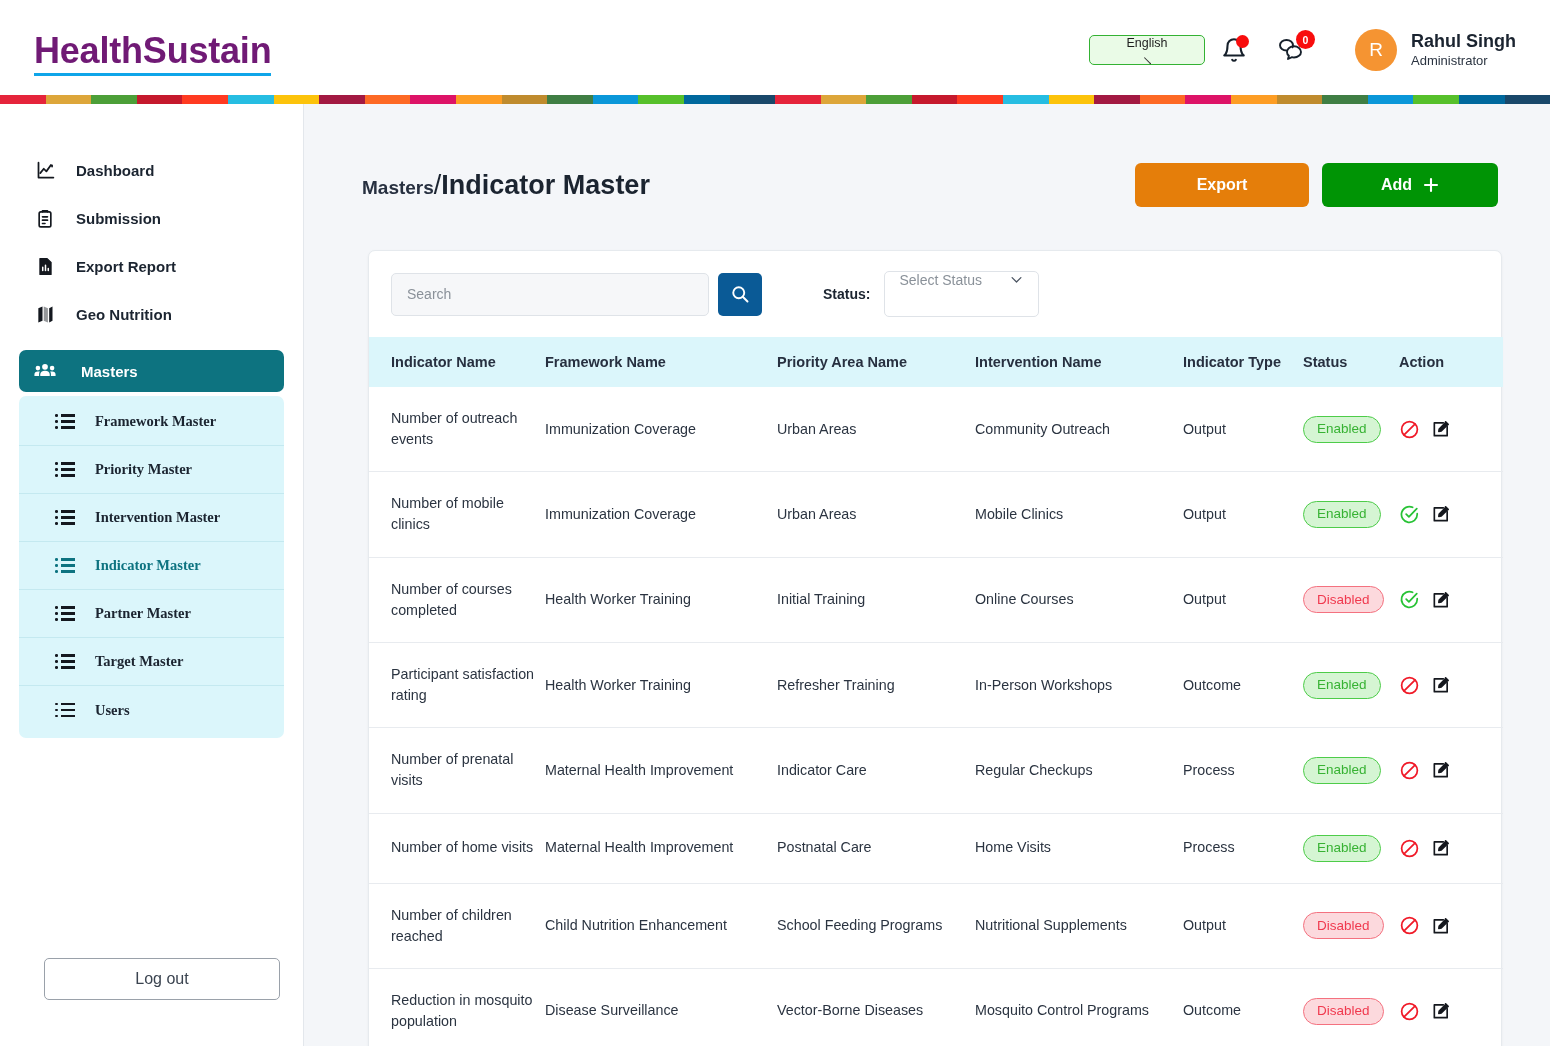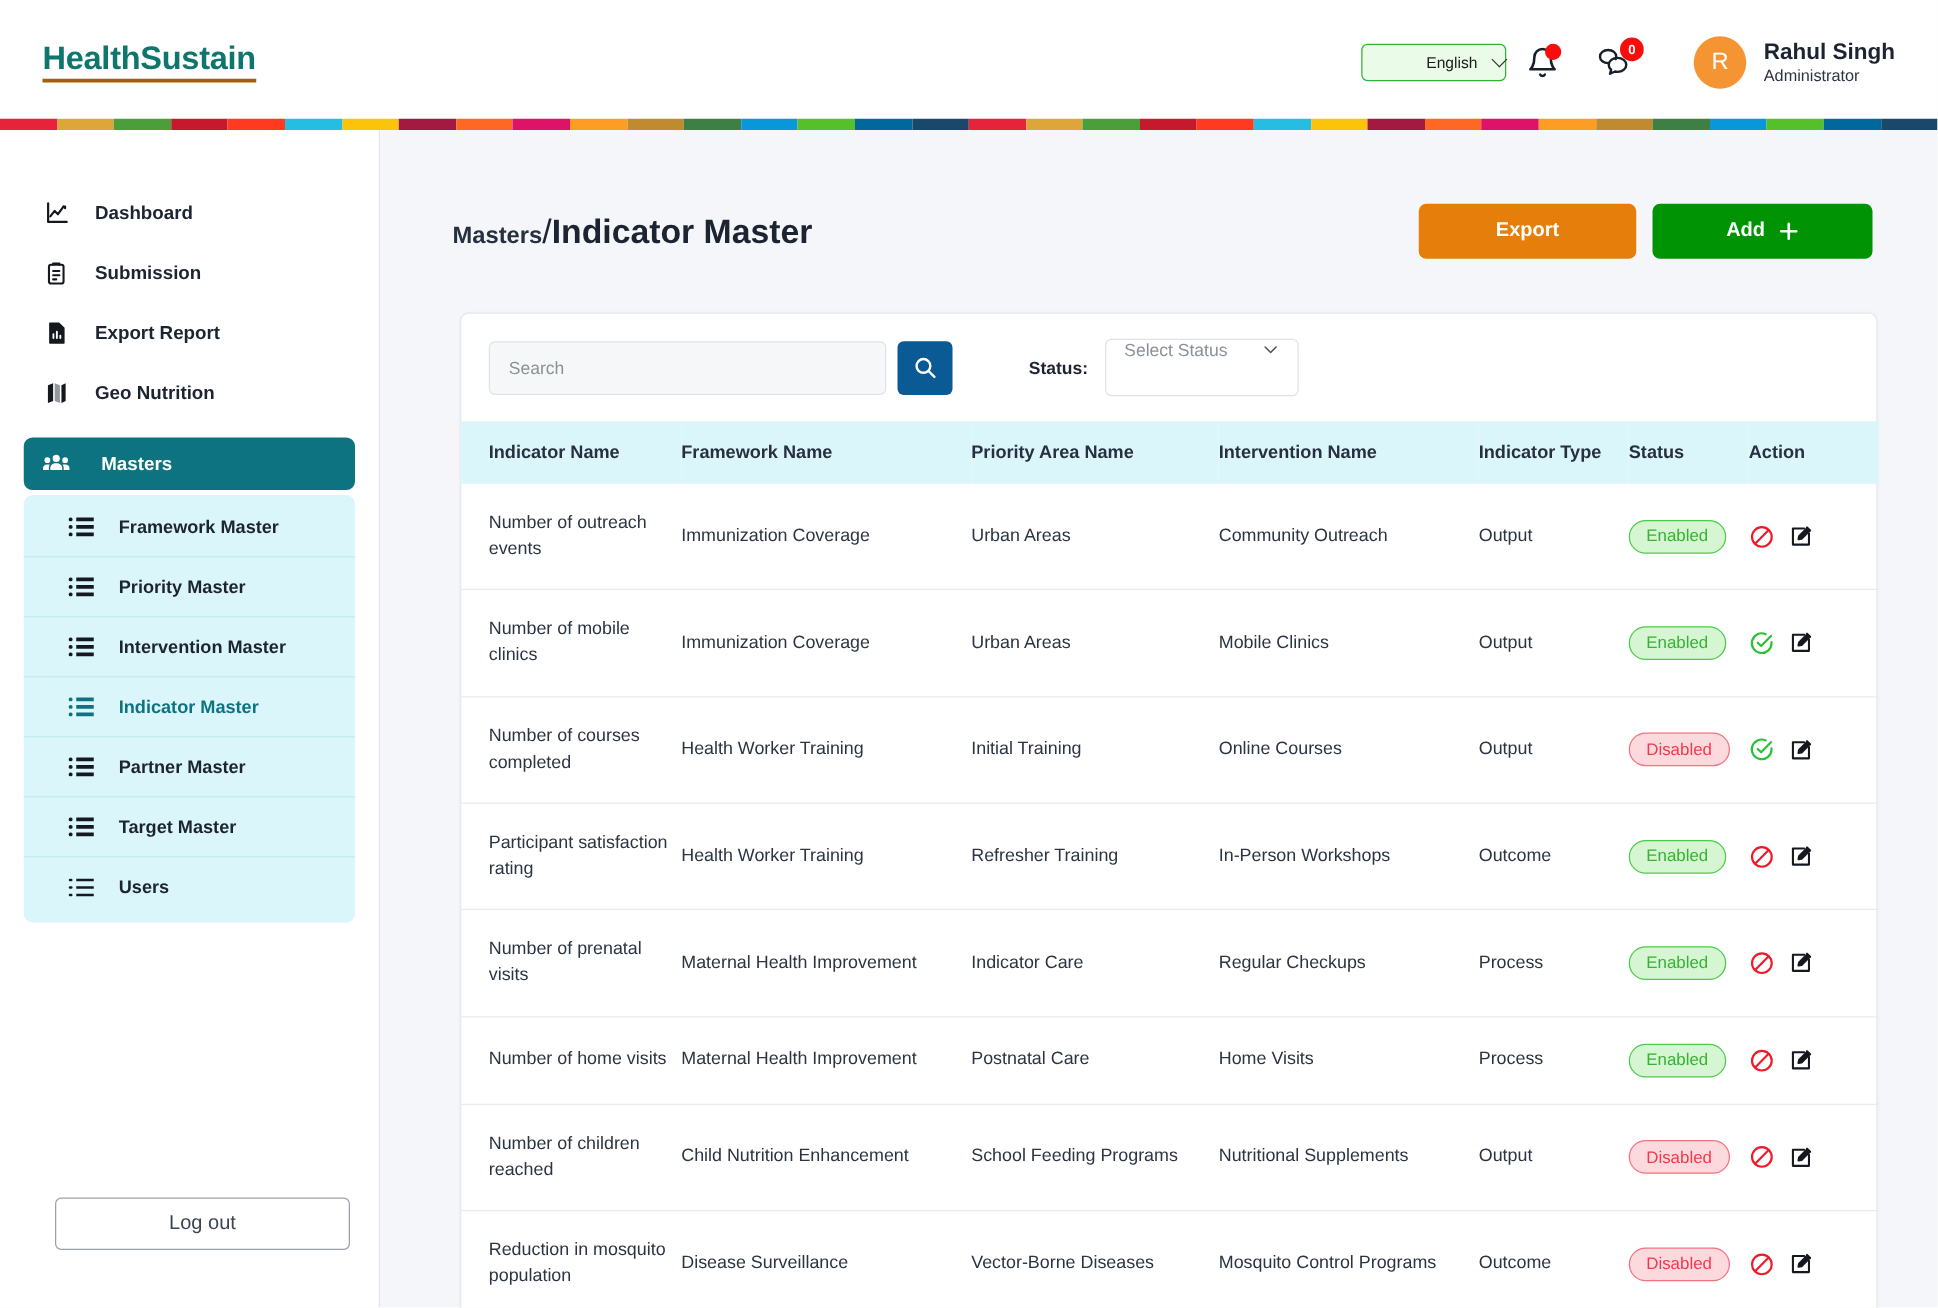--- a/index.html
+++ b/index.html
@@ -11,31 +11,31 @@
   }
   .app { position: relative; width: 1550px; height: 1046px; background:#f4f6f9; }
 
   
   .header {
     position: absolute; left:0; top:0; width:1550px; height:100px;
     background:#ffffff; display:flex; align-items:center;
   }
   .brand {
     position:absolute; left:34px; top:33px;
-    font-size:26px; font-weight:700; color:#0f766e; letter-spacing:-0.2px;
-    border-bottom:3px solid #a16207; padding-bottom:4px; line-height:1;
+    font-size:36px; font-weight:700; color:#701a75; letter-spacing:-0.2px;
+    border-bottom:3px solid #0ea5e9; padding-bottom:4px; line-height:1;
   }
   .header-right {
     position:absolute; right:34px; top:0; height:100px;
     display:flex; align-items:center; gap:0px;
   }
   .lang-select {
     width:116px; height:30px; border:1px solid #34b233; border-radius:5px;
     background:#eafbe7; display:flex; align-items:center; justify-content:flex-end;
-    gap:13px; font-size:12.5px; color:#1d1d1d; cursor:pointer;
+    gap:13px; font-size:12.5px; color:#1d1d1d; cursor:pointer;flex-direction:column;
   }
   .chev { width:9px; height:9px; border-right:1.8px solid #333; border-bottom:1.8px solid #333;
     transform: rotate(45deg) translate(-2px,-2px); }
   .icon-btn { position:relative; width:58px; height:52px; display:flex;
     align-items:center; justify-content:center; cursor:pointer; }
   .bell-dot { position:absolute; top:11px; right:14px; width:13px; height:13px;
     border-radius:50%; background:#f80d0d; }
   .chat-badge { position:absolute; top:6px; right:6px; min-width:19px; height:19px;
     border-radius:50%; background:#f80d0d; color:#fff; font-size:10.5px;
     display:flex; align-items:center; justify-content:center; font-weight:600; }
@@ -68,21 +68,21 @@
   .masters-btn {
     margin:12px 19px 0 19px; height:42px; background:#0d7380;
     border-radius:7px; display:flex; align-items:center; padding-left:15px;
     gap:25px; cursor:pointer;
   }
   .masters-btn .label { font-size:15px; font-weight:600; color:#ffffff; }
 
   .submenu { margin:4px 19px 0 19px; background:#dbf6fb; border-radius:7px;
              padding:2px 0 4px 0; }
   .sub-item { display:flex; align-items:center; height:48px; padding-left:36px;
-              gap:20px; cursor:pointer; border-bottom:1px solid #c4e9f0; }
+              gap:20px; cursor:pointer; border-bottom:1px solid #c4e9f0;font-family:Liberation Serif, serif; }
   .submenu .sub-item:last-child { border-bottom:none; }
   .sub-item .label { font-size:14.5px; font-weight:600; color:#1b2430; }
   .sub-item.active .label { color:#0d7380; }
   .sub-item.active .list-ic i { background:#0d7380; }
   .sub-item.active .list-ic b { background:#0d7380; }
 
   .list-ic { width:20px; display:flex; flex-direction:column; gap:3.5px; }
   .list-ic .ln { display:flex; align-items:center; gap:3px; }
   .list-ic b { width:2.6px; height:2.6px; border-radius:50%; background:#14181f; display:block; }
   .list-ic i { height:2.6px; background:#14181f; display:block; flex:1; }

